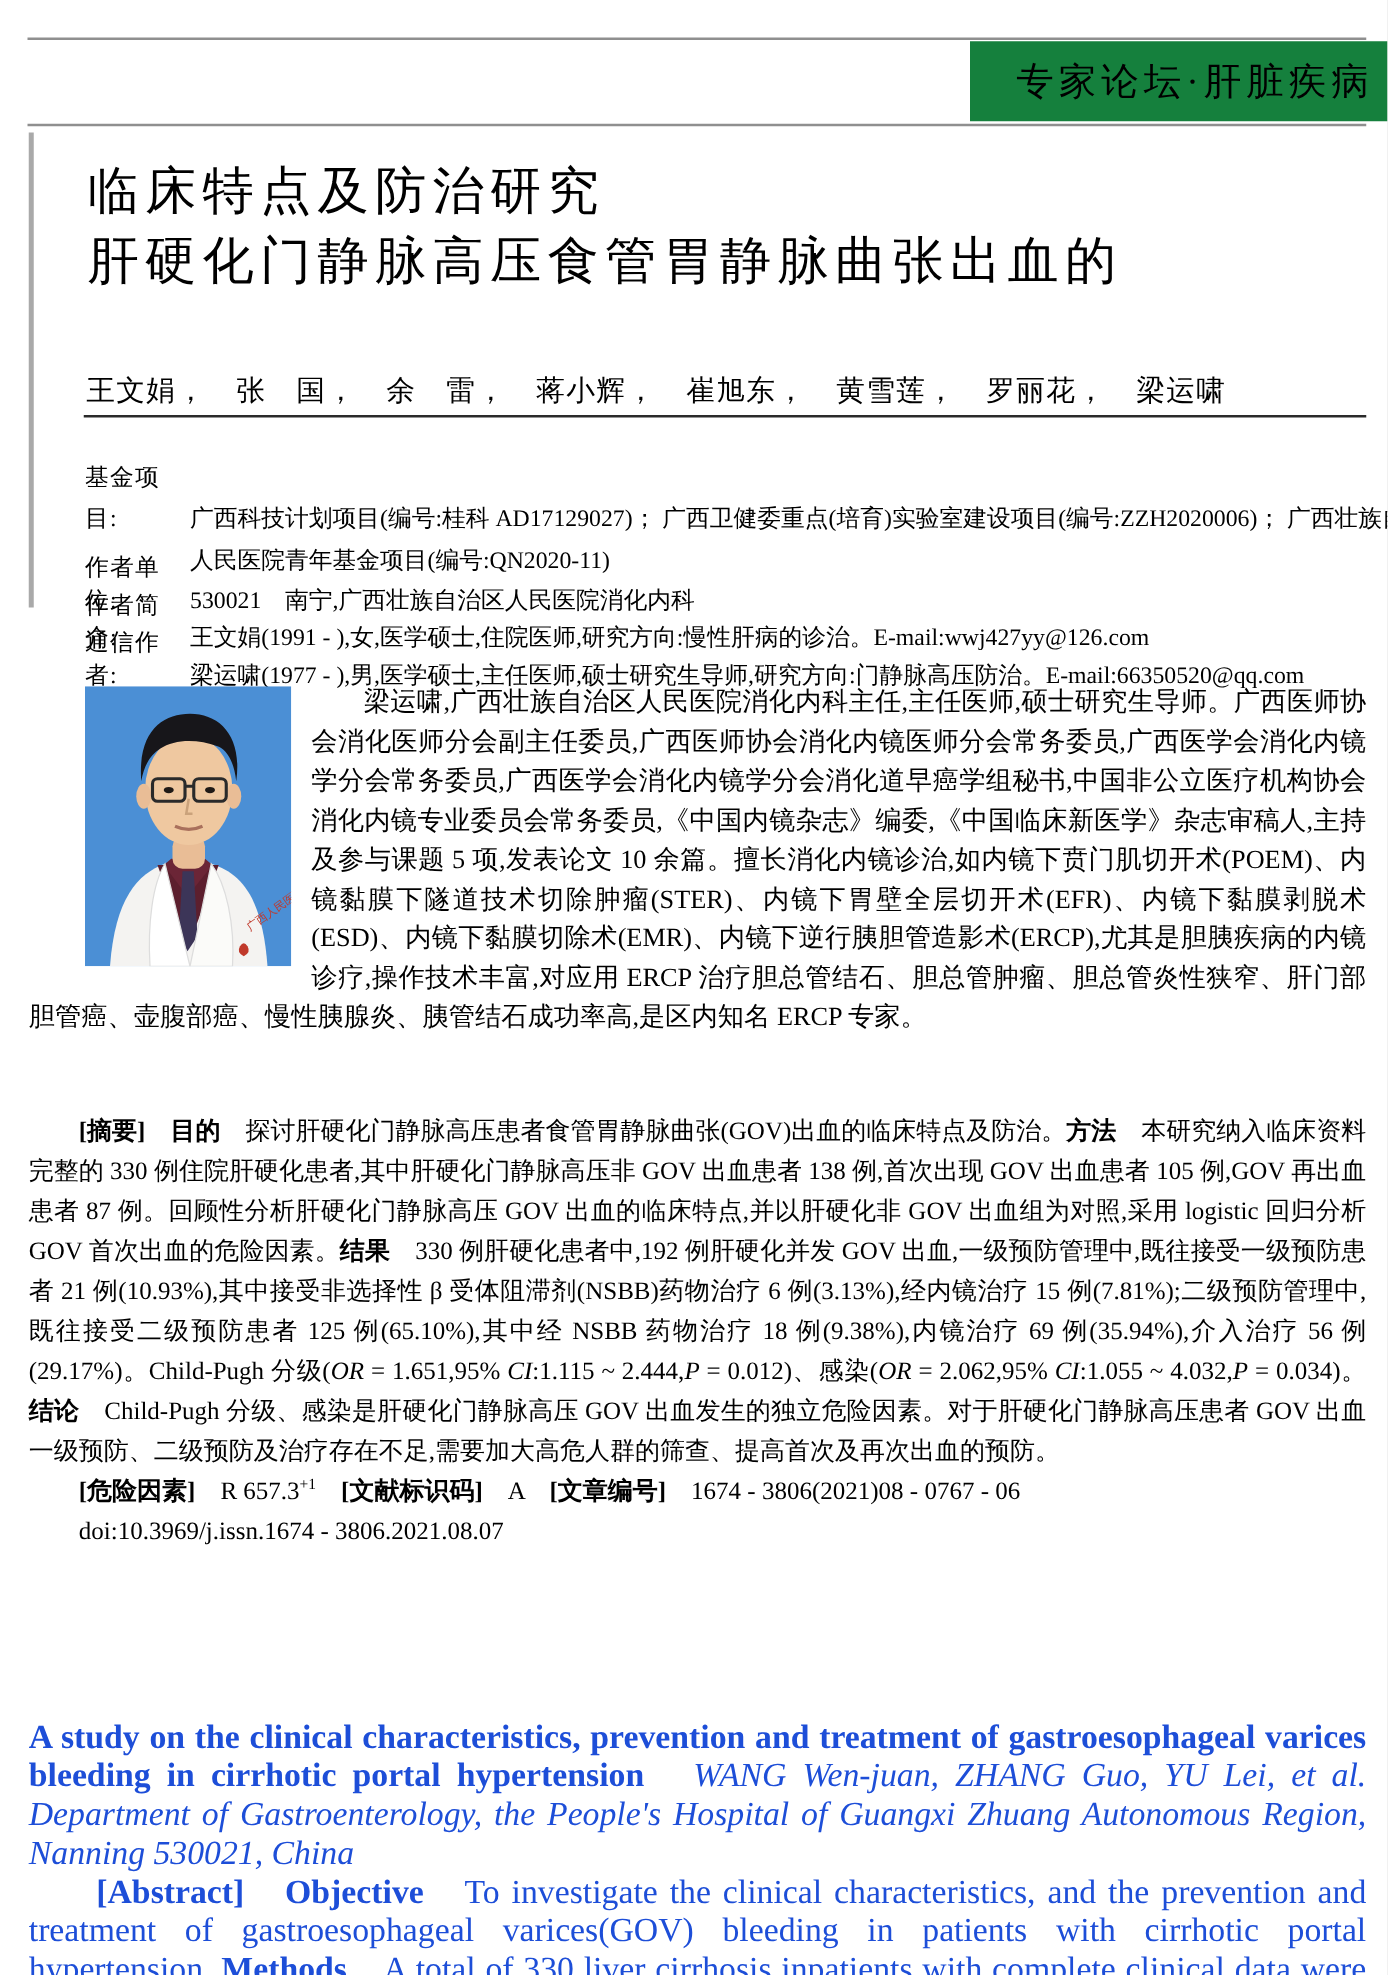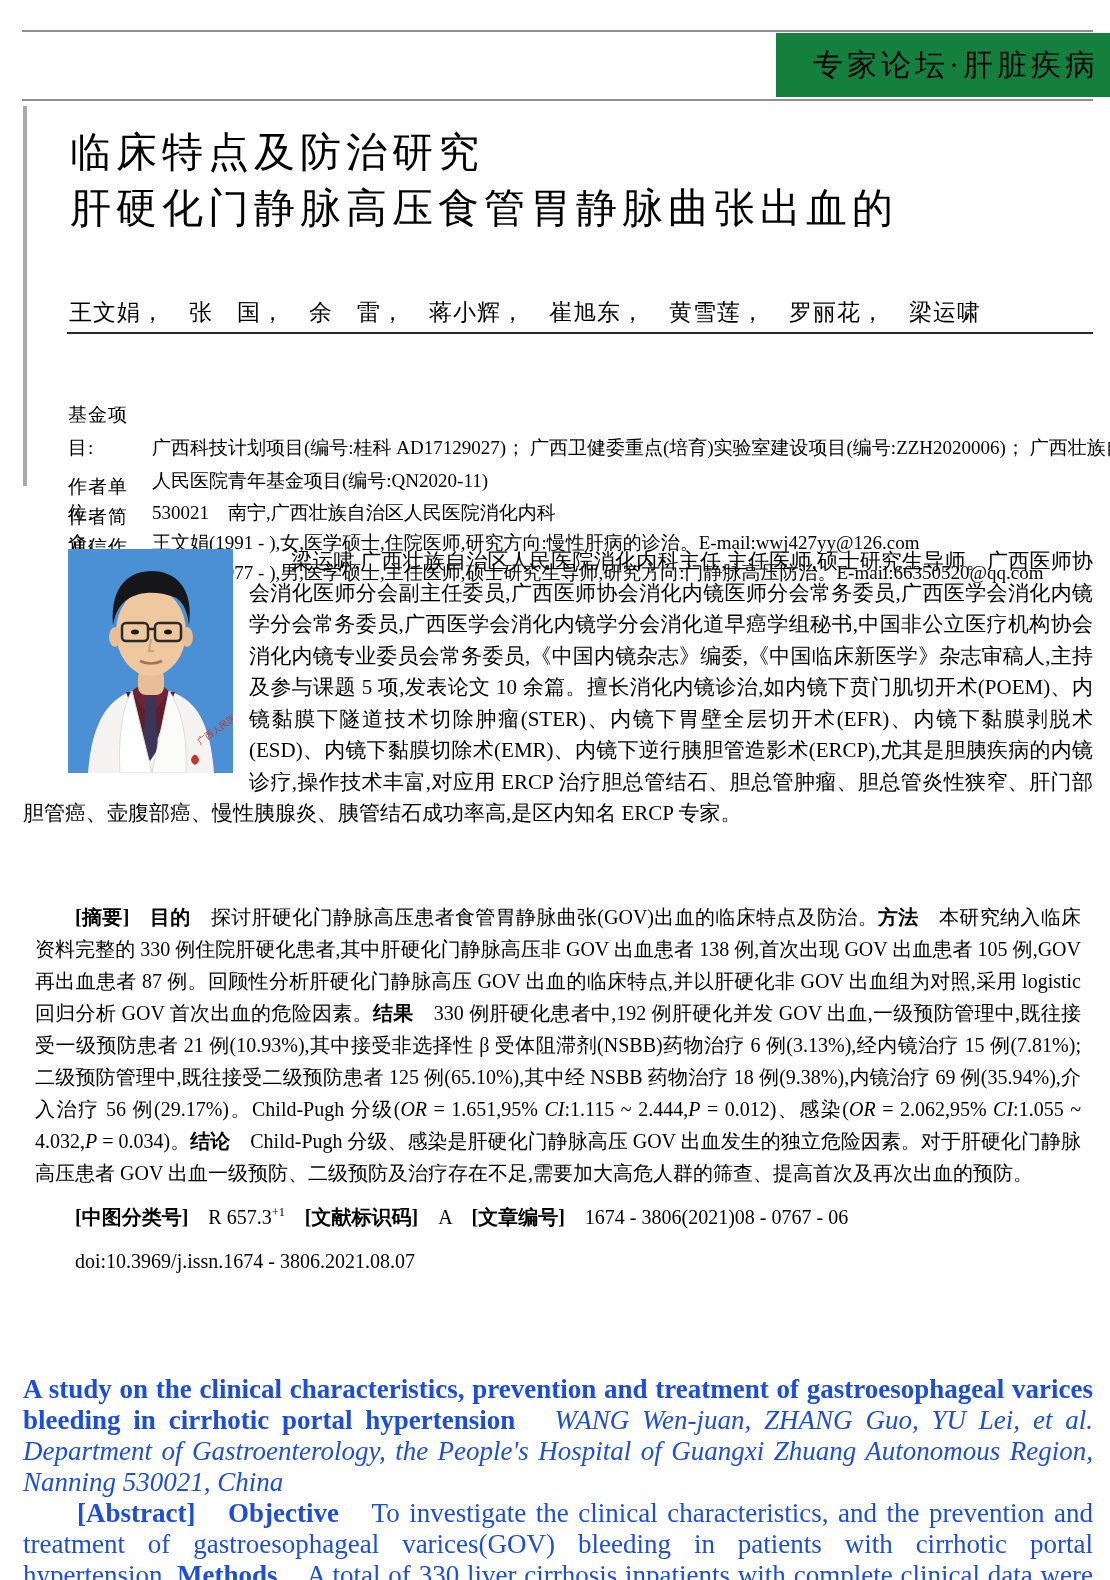--- a/index.html
+++ b/index.html
@@ -26,34 +26,34 @@
     position:absolute; left:69px; top:297px; width:1010px;
     font-size:23px; letter-spacing:1px; color:#000;font-family:Liberation Serif, serif;
   }
   .authors-rule { position:absolute; left:67px; top:332px; width:1026px; height:2px; background:#2a2a2a; }
 
   .front { position:absolute; left:68px; width:1014px; font-size:19px; color:#000; }
   .fund  { top:347px; line-height:33px; padding-left:84px; text-indent:-84px; }
   .aff   { top:423px; line-height:26px; }
   .who   { top:453px; line-height:26px; }
   .corr  { top:483px; line-height:26px; }
-  .front-label { display:inline-block; width:84px; text-indent:0; letter-spacing:1px;margin-top:32px; }
+  .front-label { display:inline-block; width:84px; text-indent:0; letter-spacing:1px; }
 
   .bio-wrap {
     position:absolute; left:23px; top:546px; width:1070px;
     font-size:21px; line-height:31.5px; text-align:justify; color:#000;
   }
   .photo { float:left; width:165px; height:224px; margin:3px 16px 6px 45px; display:block; }
   .bio-text { margin:0; text-indent:2em; }
 
   .cn-block {
     position:absolute; left:23px; top:889px; width:1070px;
     font-size:20px; line-height:32px; text-align:justify; color:#000;
   }
-  .cn-block p { margin:12px; text-indent:2em; }
+  .cn-block p { margin:0; text-indent:2em; }
   .seg-b { font-weight:700; }
   .seg-i { font-style:italic; }
   sup.seg-sup { font-size:0.62em; vertical-align:super; line-height:0; }
 
   .english {
     position:absolute; left:23px; top:1374px; width:1070px;
     font-size:27px; line-height:31px; text-align:justify; color:#1d4ed8;
   }
   .english p { margin:0; }
   .en-abs { text-indent:2em; }
@@ -120,21 +120,21 @@
       <path d="M72 112 Q83 117 94 112" fill="none" stroke="#a9705c" stroke-width="2.5"></path>
 
       <text x="132" y="196" font-size="9" fill="#c0392b" transform="rotate(-35 132 196)">广西人民医院</text>
       <path d="M124 208 q3 -5 6 0 q3 5 -3 8 q-6 -3 -3 -8" fill="#c0392b"></path>
     </svg>
     <p class="bio-text">梁运啸,广西壮族自治区人民医院消化内科主任,主任医师,硕士研究生导师。广西医师协会消化医师分会副主任委员,广西医师协会消化内镜医师分会常务委员,广西医学会消化内镜学分会常务委员,广西医学会消化内镜学分会消化道早癌学组秘书,中国非公立医疗机构协会消化内镜专业委员会常务委员,《中国内镜杂志》编委,《中国临床新医学》杂志审稿人,主持及参与课题 5 项,发表论文 10 余篇。擅长消化内镜诊治,如内镜下贲门肌切开术(POEM)、内镜黏膜下隧道技术切除肿瘤(STER)、内镜下胃壁全层切开术(EFR)、内镜下黏膜剥脱术(ESD)、内镜下黏膜切除术(EMR)、内镜下逆行胰胆管造影术(ERCP),尤其是胆胰疾病的内镜诊疗,操作技术丰富,对应用 ERCP 治疗胆总管结石、胆总管肿瘤、胆总管炎性狭窄、肝门部胆管癌、壶腹部癌、慢性胰腺炎、胰管结石成功率高,是区内知名 ERCP 专家。</p>
   </div>
 
   <div class="cn-block">
     <p><span class="seg-b">[摘要]</span><span class="seg-n">　</span><span class="seg-b">目的</span><span class="seg-n">　探讨肝硬化门静脉高压患者食管胃静脉曲张(GOV)出血的临床特点及防治。</span><span class="seg-b">方法</span><span class="seg-n">　本研究纳入临床资料完整的 330 例住院肝硬化患者,其中肝硬化门静脉高压非 GOV 出血患者 138 例,首次出现 GOV 出血患者 105 例,GOV 再出血患者 87 例。回顾性分析肝硬化门静脉高压 GOV 出血的临床特点,并以肝硬化非 GOV 出血组为对照,采用 logistic 回归分析 GOV 首次出血的危险因素。</span><span class="seg-b">结果</span><span class="seg-n">　330 例肝硬化患者中,192 例肝硬化并发 GOV 出血,一级预防管理中,既往接受一级预防患者 21 例(10.93%),其中接受非选择性 β 受体阻滞剂(NSBB)药物治疗 6 例(3.13%),经内镜治疗 15 例(7.81%);二级预防管理中,既往接受二级预防患者 125 例(65.10%),其中经 NSBB 药物治疗 18 例(9.38%),内镜治疗 69 例(35.94%),介入治疗 56 例(29.17%)。Child-Pugh 分级(</span><span class="seg-i">OR</span><span class="seg-n"> = 1.651,95% </span><span class="seg-i">CI</span><span class="seg-n">:1.115 ~ 2.444,</span><span class="seg-i">P</span><span class="seg-n"> = 0.012)、感染(</span><span class="seg-i">OR</span><span class="seg-n"> = 2.062,95% </span><span class="seg-i">CI</span><span class="seg-n">:1.055 ~ 4.032,</span><span class="seg-i">P</span><span class="seg-n"> = 0.034)。</span><span class="seg-b">结论</span><span class="seg-n">　Child-Pugh 分级、感染是肝硬化门静脉高压 GOV 出血发生的独立危险因素。对于肝硬化门静脉高压患者 GOV 出血一级预防、二级预防及治疗存在不足,需要加大高危人群的筛查、提高首次及再次出血的预防。</span></p>
-    <p><span class="seg-b">[中图分类号]</span><span class="seg-n">　R 657.3</span><sup class="seg-sup">+1</sup><span class="seg-n">　</span><span class="seg-b">[文献标识码]</span><span class="seg-n">　A　</span><span class="seg-b">[文章编号]</span><span class="seg-n">　1674 - 3806(2021)08 - 0767 - 06</span></p>
+    <p><span class="seg-b">[危险因素]</span><span class="seg-n">　R 657.3</span><sup class="seg-sup">+1</sup><span class="seg-n">　</span><span class="seg-b">[文献标识码]</span><span class="seg-n">　A　</span><span class="seg-b">[文章编号]</span><span class="seg-n">　1674 - 3806(2021)08 - 0767 - 06</span></p>
     <p>doi:10.3969/j.issn.1674 - 3806.2021.08.07</p>
   </div>
 
   <div class="english">
     <p class="en-title"><span class="seg-b">A study on the clinical characteristics, prevention and treatment of gastroesophageal varices bleeding in cirrhotic portal hypertension</span><span class="seg-n">　</span><span class="seg-i">WANG Wen-juan, ZHANG Guo, YU Lei, et al. Department of Gastroenterology, the People's Hospital of Guangxi Zhuang Autonomous Region, Nanning 530021, China</span></p>
     <p class="en-abs"><span class="seg-b">[Abstract]</span><span class="seg-n">　</span><span class="seg-b">Objective</span><span class="seg-n">　To investigate the clinical characteristics, and the prevention and treatment of gastroesophageal varices(GOV) bleeding in patients with cirrhotic portal hypertension. </span><span class="seg-b">Methods</span><span class="seg-n">　A total of 330 liver cirrhosis inpatients with complete clinical data were included in this study. Among them, there were 138 cases with non-GOV</span></p>
   </div>
 
 </div>
 

